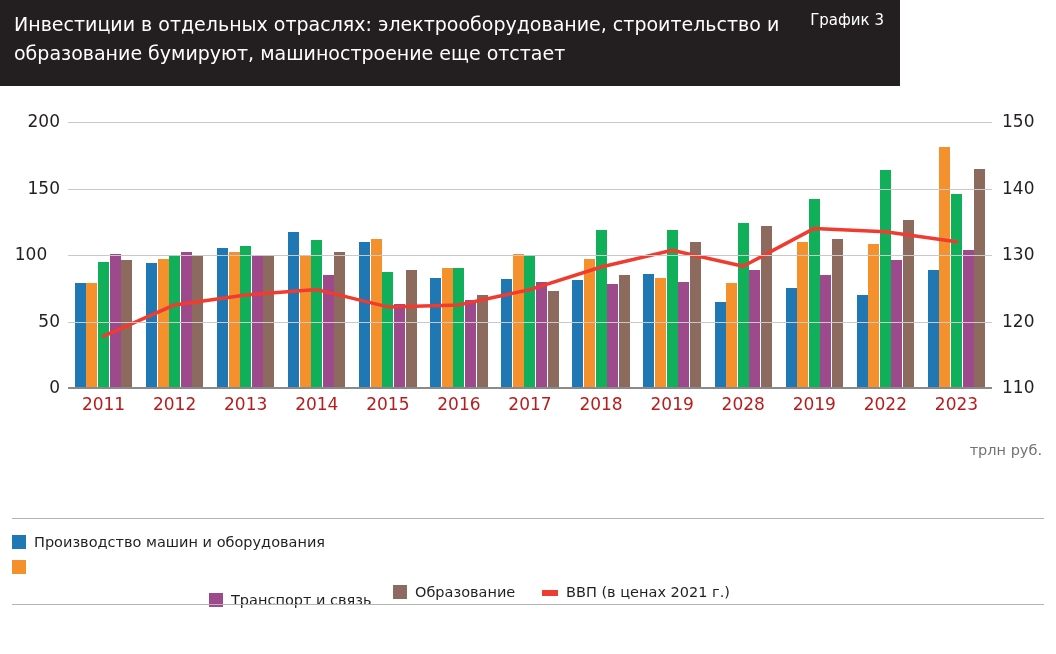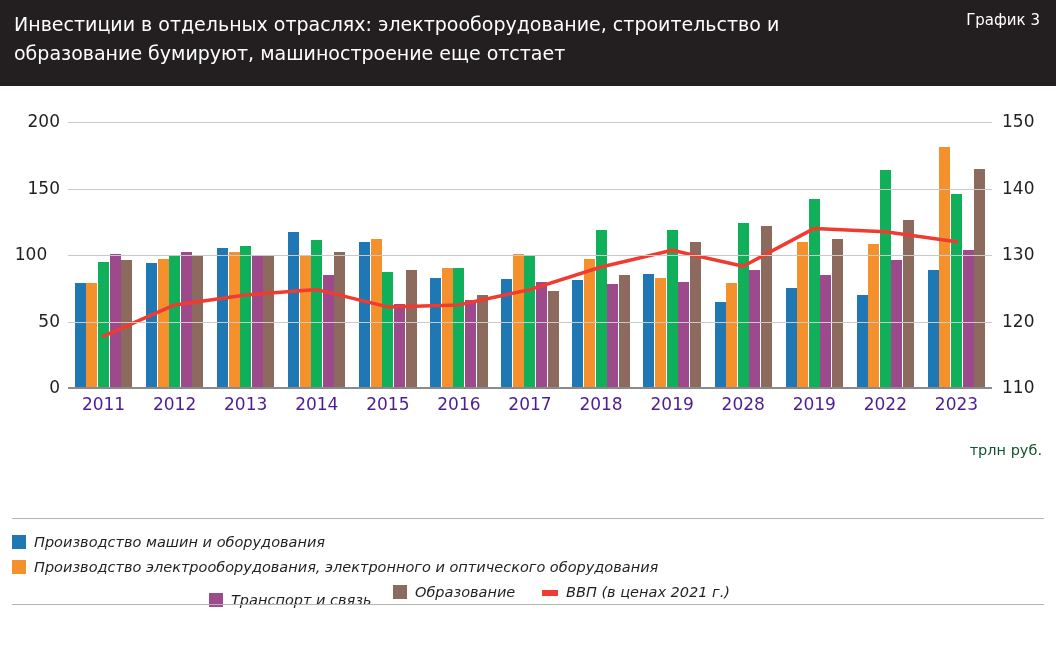--- a/index.html
+++ b/index.html
@@ -6,21 +6,21 @@
   body{
     width:1056px;height:654px;
     background:#ffffff;
     font-family:"DejaVu Sans","Liberation Sans",sans-serif;
     overflow:hidden;
   }
   .page{position:relative;width:1056px;height:654px;}
 
   
   .header{
-    position:absolute;left:0;top:0;width:1056px;height:86px;
+    position:absolute;left:0;top:0;width:900px;height:86px;
     background:#231f20;color:#ffffff;
   }
   .header .title{
     position:absolute;left:14px;top:10px;width:880px;
     font-size:19px;line-height:29px;font-weight:400;color:#ffffff;
   }
   .header .fignum{
     position:absolute;right:16px;top:11px;
     font-size:15px;color:#ffffff;font-weight:400;
   }
@@ -54,41 +54,41 @@
     position:absolute;bottom:0;height:266px;
   }
   .bar{
     position:absolute;bottom:0;
   }
 
   .xlabels{
     position:absolute;left:68px;top:308px;width:924px;height:26px;
   }
   .xlabel{
-    position:absolute;text-align:center;font-size:17px;color:#4c1d95;top:0;
+    position:absolute;text-align:center;font-size:17px;color:#b91c1c;top:0;
   }
 
   
   .lineLayer{position:absolute;left:0;top:0;width:924px;height:266px;}
 
   
   .cap-left{
     position:absolute;left:12px;top:442px;font-size:14.5px;color:#231f20;line-height:26px;
   }
   .cap-right{
-    position:absolute;right:14px;top:442px;font-size:14.5px;color:#14532d;
+    position:absolute;right:14px;top:442px;font-size:14.5px;color:#737373;
   }
 
   .rule{
     position:absolute;left:12px;width:1032px;height:1px;background:#b4b4b4;
   }
 
   
   .legend{
-    position:absolute;left:12px;top:530px;width:1032px;font-style:italic;
+    position:absolute;left:12px;top:530px;width:1032px;
   }
   .lrow{position:relative;height:25px;}
   .litem{
     position:absolute;top:0;height:25px;white-space:nowrap;
     font-size:14.5px;color:#231f20;line-height:25px;
   }
   .swatch{
     display:inline-block;width:14px;height:14px;vertical-align:-2px;margin-right:8px;
   }
   .swatch.line{height:6px;width:16px;vertical-align:1px;}
@@ -248,21 +248,21 @@
   <div class="rule" style="top:518px;"></div>
 
   <div class="legend">
     <div class="lrow">
       <div class="litem" style="left:0px;">
         <span class="swatch" id="sw0" style="background: rgb(31, 120, 180);"></span><span>Производство машин и оборудования</span>
       </div>
     </div>
     <div class="lrow">
       <div class="litem" style="left:0px;">
-        <span class="swatch" id="sw1" style="background: rgb(245, 145, 45);"></span><span>Производство электрооборудования, электронного и оптического оборудования</span>
+        <span class="swatch" id="sw1" style="background: rgb(245, 145, 45);"></span>
       </div>
     </div>
     <div class="lrow">
       <div class="litem" style="left:197px;margin-top:8px;">
         <span class="swatch" id="sw3" style="background: rgb(156, 74, 139);"></span><span>Транспорт и связь</span>
       </div>
       <div class="litem" style="left:381px;">
         <span class="swatch" id="sw4" style="background: rgb(140, 106, 93);"></span><span>Образование</span>
       </div>
       <div class="litem" style="left:530px;">

